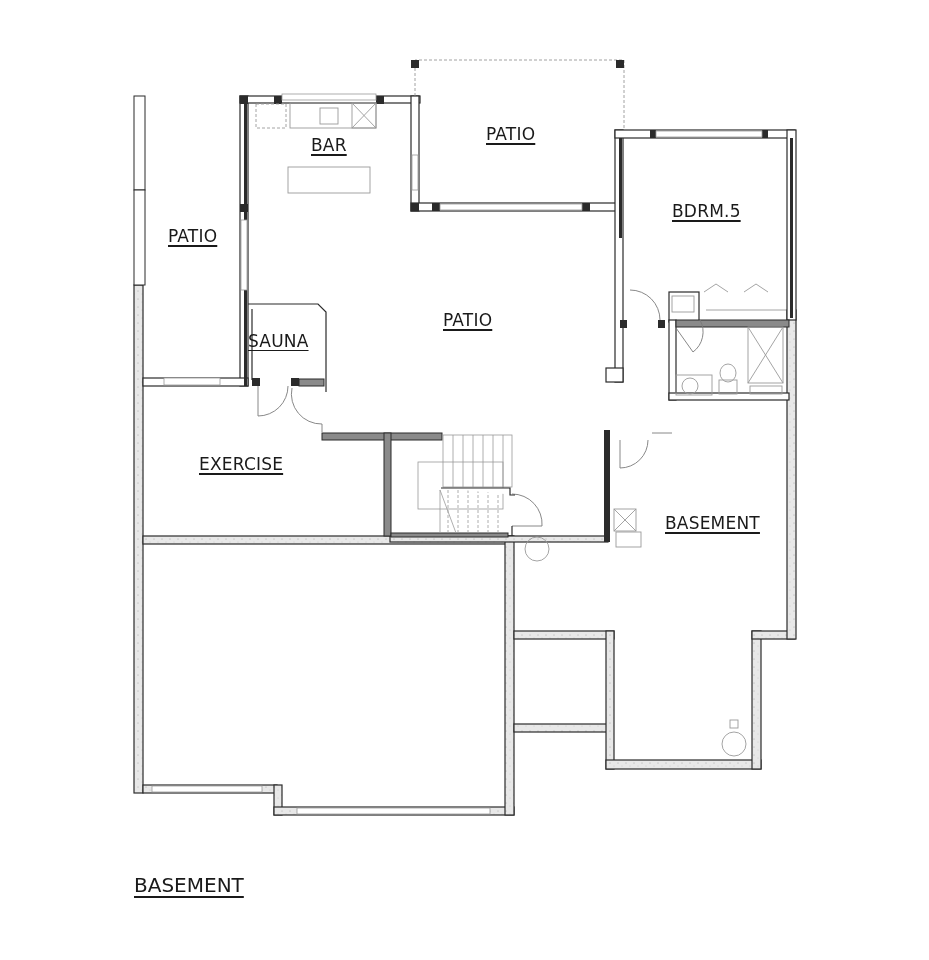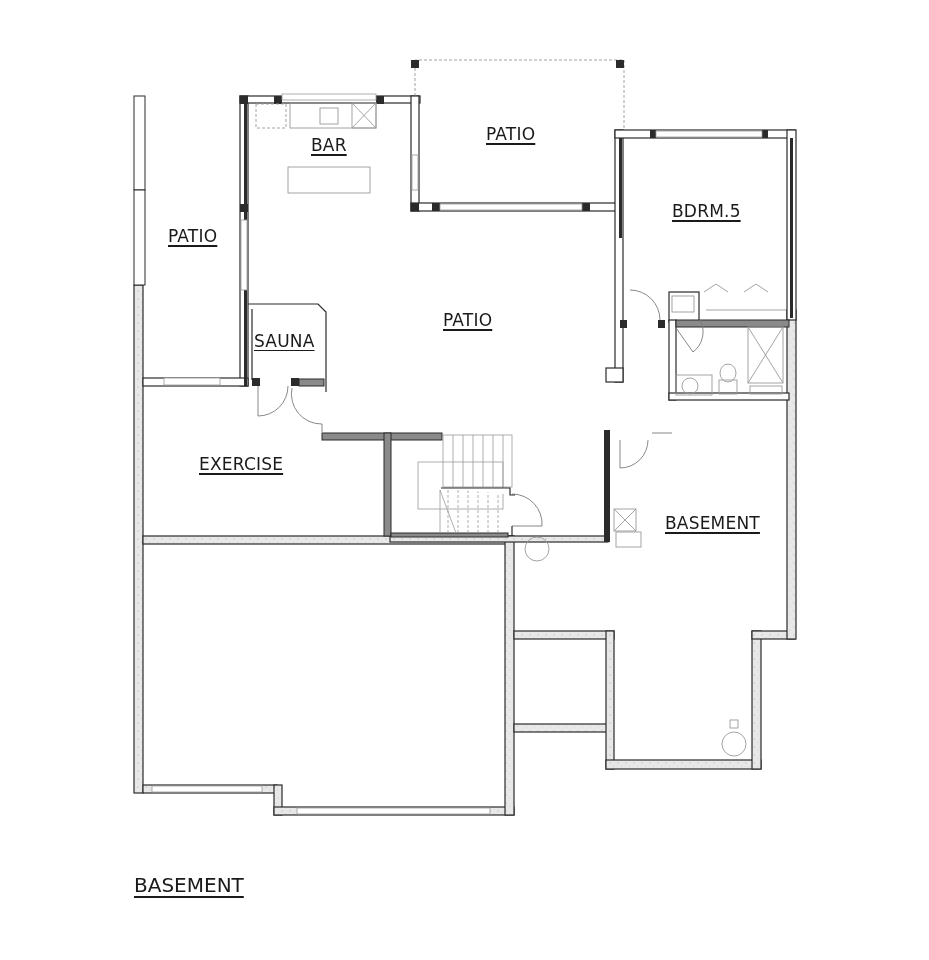--- a/index.html
+++ b/index.html
@@ -201,17 +201,17 @@
   <g fill="#ffffff" stroke="#2b2b2b" stroke-width="1.2">
     <rect x="606" y="368" width="17" height="14"></rect>
   </g>
 </svg>
 
 <div class="room-label" style="left:311px; top:135px;">BAR</div>
 <div class="room-label" style="left:486px; top:124px;">PATIO</div>
 <div class="room-label" style="left:672px; top:201px;text-align:right;">BDRM.5</div>
 <div class="room-label" style="left:168px; top:226px;">PATIO</div>
 <div class="room-label" style="left:443px; top:310px;">PATIO</div>
-<div class="room-label" style="left:254px; top:331px;text-decoration:underline;">SAUNA</div>
+<div class="room-label" style="left:248px; top:331px;text-decoration:underline;">SAUNA</div>
 <div class="room-label" style="left:199px; top:454px;">EXERCISE</div>
 <div class="room-label" style="left:665px; top:513px;">BASEMENT</div>
 
 <div class="title-label" style="left:134px; top:873px;">BASEMENT</div>
 
 </body></html>

